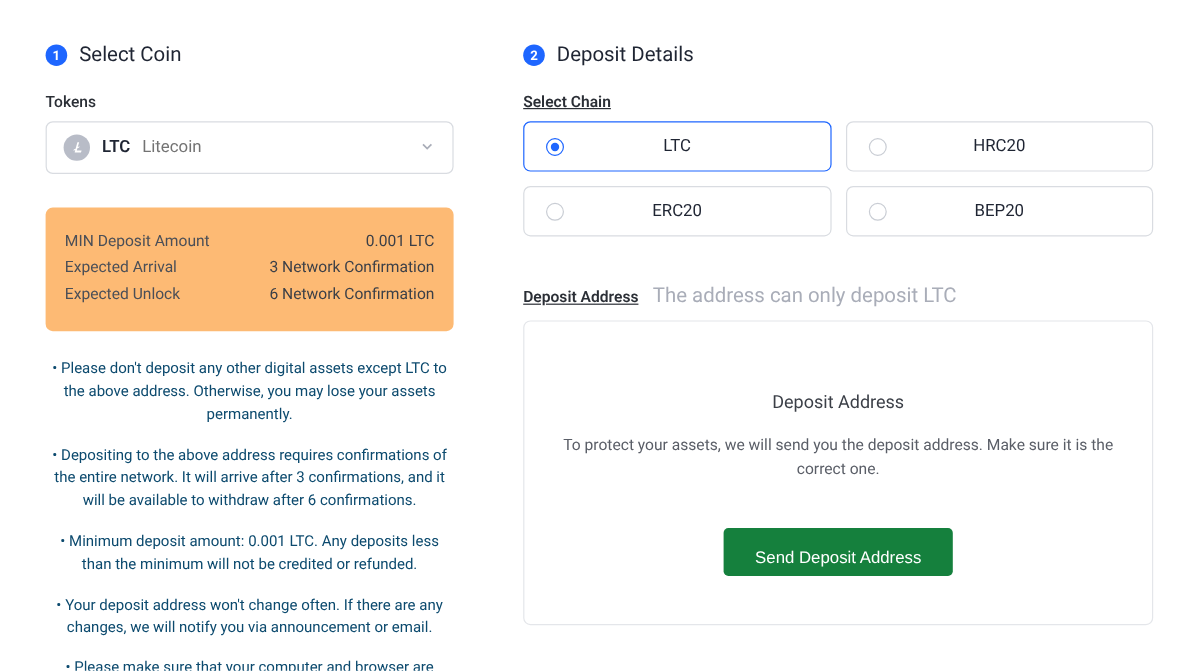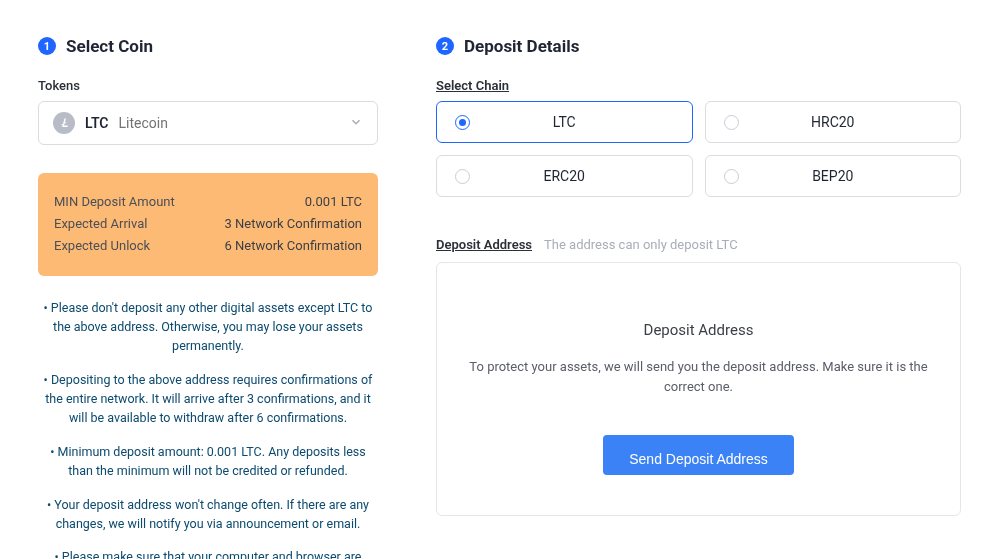--- a/index.html
+++ b/index.html
@@ -28,21 +28,21 @@
     width: 18px; height: 18px;
     border-radius: 50%;
     background: #1e66ff;
     color: #fff;
     font-size: 11px;
     font-weight: 700;
     display: flex;
     align-items: center;
     justify-content: center;
   }
-  .step-title { font-size: 17px; font-weight: 700; color: #1f2533; }
+  .step-title { font-size: 17px; font-weight: 400; color: #1f2533; }
 
   .field-label { font-size: 13px; color: #2b2f36; margin-bottom: 8px; font-weight: 500; }
   .field-label.bold { font-weight: 600; text-decoration: underline; }
 
   .token-select {
     border: 1px solid #d9dce1;
     border-radius: 6px;
     height: 44px;
     display: flex;
     align-items: center;
@@ -124,32 +124,32 @@
   }
   .chain-option.selected .radio-dot { display: block; }
   .chain-label {
     flex: 1;
     text-align: center;
     margin-left: -15px;
   }
 
   .addr-section { margin-top: 40px; }
   .addr-header { display: flex; align-items: baseline; gap: 12px; margin-bottom: 10px; }
-  .addr-hint { font-size: 13px; color: #a9adb8; }
+  .addr-hint { font-size: 17px; color: #a9adb8; }
 
   .addr-box {
     border: 1px solid #e4e6ea;
     border-radius: 6px;
     padding: 58px 30px 40px 30px;
     text-align: center;
   }
   .addr-title { font-size: 15px; color: #3b3f47; margin-bottom: 18px; }
   .addr-desc { font-size: 13px; color: #5a5e67; line-height: 1.55; margin-bottom: 38px; }
   .send-btn {
-    background: #3b82f6;
+    background: #15803d;
     color: #fff;
     border: none;
     border-radius: 4px;
     height: 40px;
     padding: 16px 26px;
     font-size: 14px;
     cursor: pointer;
   }
 </style>
 </head>

